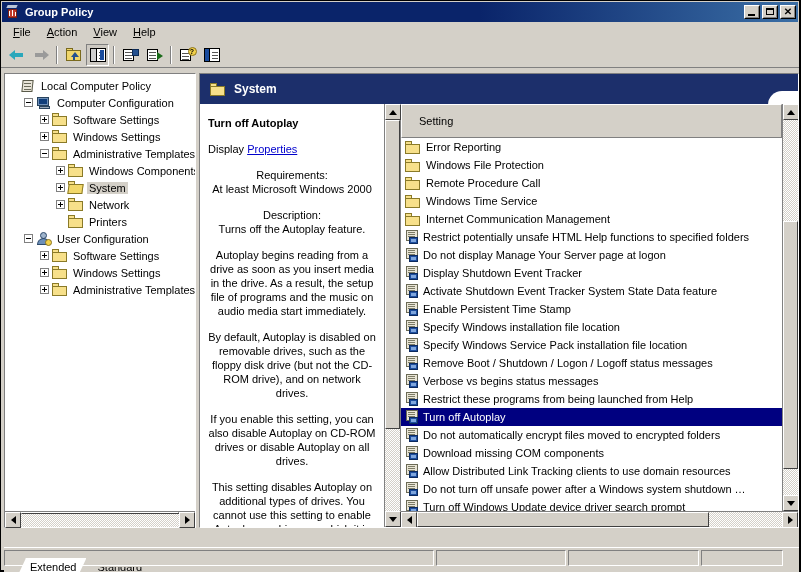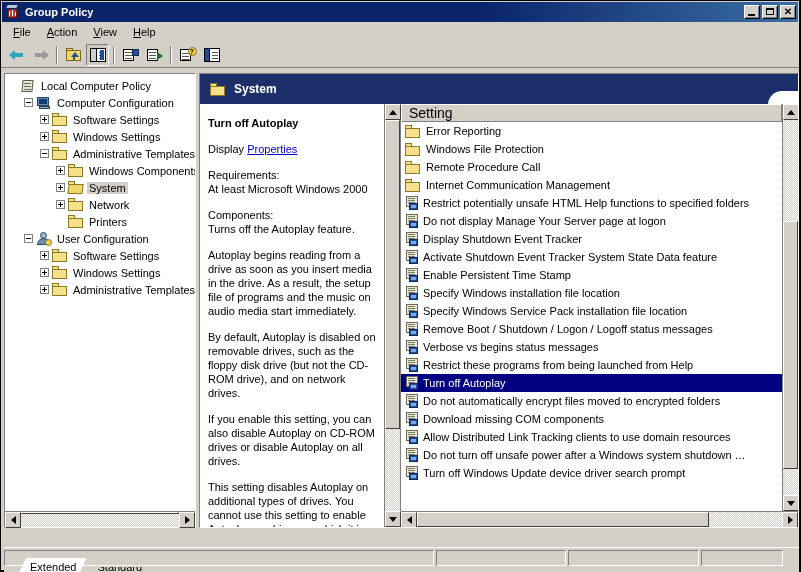--- a/index.html
+++ b/index.html
@@ -451,40 +451,40 @@
   .desc-title {
     font-weight: bold; font-size: 11px;
     margin-bottom: 12px;
   }
   .desc-display {
     margin-bottom: 12px;
   }
   .desc-link {
     color: #0000cc; text-decoration: underline; cursor: default;
   }
-  .desc-p { margin-bottom: 12px; }
+  .desc-p { margin-bottom: 12px; text-align: center; }
 
   
   .list-pane {
     flex: 1;
     display: flex; flex-direction: column;
     background: #d4d0c8;
     border-left: 1px solid #808080;
     overflow: hidden;
   }
   .lp-top { flex: 1; display: flex; overflow: hidden; }
   .lp-cols { flex: 1; display: flex; flex-direction: column; overflow: hidden; background:#fff; }
   .col-header {
-    height: 18px;
+    height: 34px;
     background: #d4d0c8;
     border: 1px solid;
     border-color: #fff #808080 #808080 #fff;
     display: flex; align-items: center;
-    padding-left: 7px;
-    font-size: 14px;
+    padding-left: 17px;
+    font-size: 11px;
     flex: none;
     cursor: default;
   }
   .rows {
     flex: 1;
     background: #fff;
     overflow: hidden;
     position: relative;
   }
   .row {
@@ -889,21 +889,21 @@
             <div class="desc-title">Turn off Autoplay</div>
             <div class="desc-display">
               <span>Display</span>
               <span class="desc-link">Properties</span>
             </div>
             <div class="desc-p">
               <div>Requirements:</div>
               <div>At least Microsoft Windows 2000</div>
             </div>
             <div class="desc-p">
-              <div>Components:</div>
+              <div>Description:</div>
               <div>Turns off the Autoplay feature.</div>
             </div>
             <div class="desc-p">Autoplay begins reading from a drive as soon as you insert media in the drive. As a result, the setup file of programs and the music on audio media start immediately.</div>
             <div class="desc-p">By default, Autoplay is disabled on removable drives, such as the floppy disk drive (but not the CD-ROM drive), and on network drives.</div>
             <div class="desc-p">If you enable this setting, you can also disable Autoplay on CD-ROM drives or disable Autoplay on all drives.</div>
             <div class="desc-p">This setting disables Autoplay on additional types of drives. You cannot use this setting to enable Autoplay on drives on which it is disabled by default.</div>
           </div>
           <div class="vsb">
             <div class="sb-btn">
                 <div class="tri tri-up"></div>
@@ -935,20 +935,27 @@
                       <div class="f-b"></div>
                     </div>
                     <span class="rlabel">Windows File Protection</span>
                   </div>
                   <div class="row">
                     <div class="fico">
                       <div class="f-t"></div>
                       <div class="f-b"></div>
                     </div>
                     <span class="rlabel">Remote Procedure Call</span>
+                  </div>
+                  <div class="row">
+                    <div class="fico">
+                      <div class="f-t"></div>
+                      <div class="f-b"></div>
+                    </div>
+                    <span class="rlabel">Windows Time Service</span>
                   </div>
                   <div class="row">
                     <div class="fico">
                       <div class="f-t"></div>
                       <div class="f-b"></div>
                     </div>
                     <span class="rlabel">Internet Communication Management</span>
                   </div>
                   <div class="row">
                     <div class="sico">

